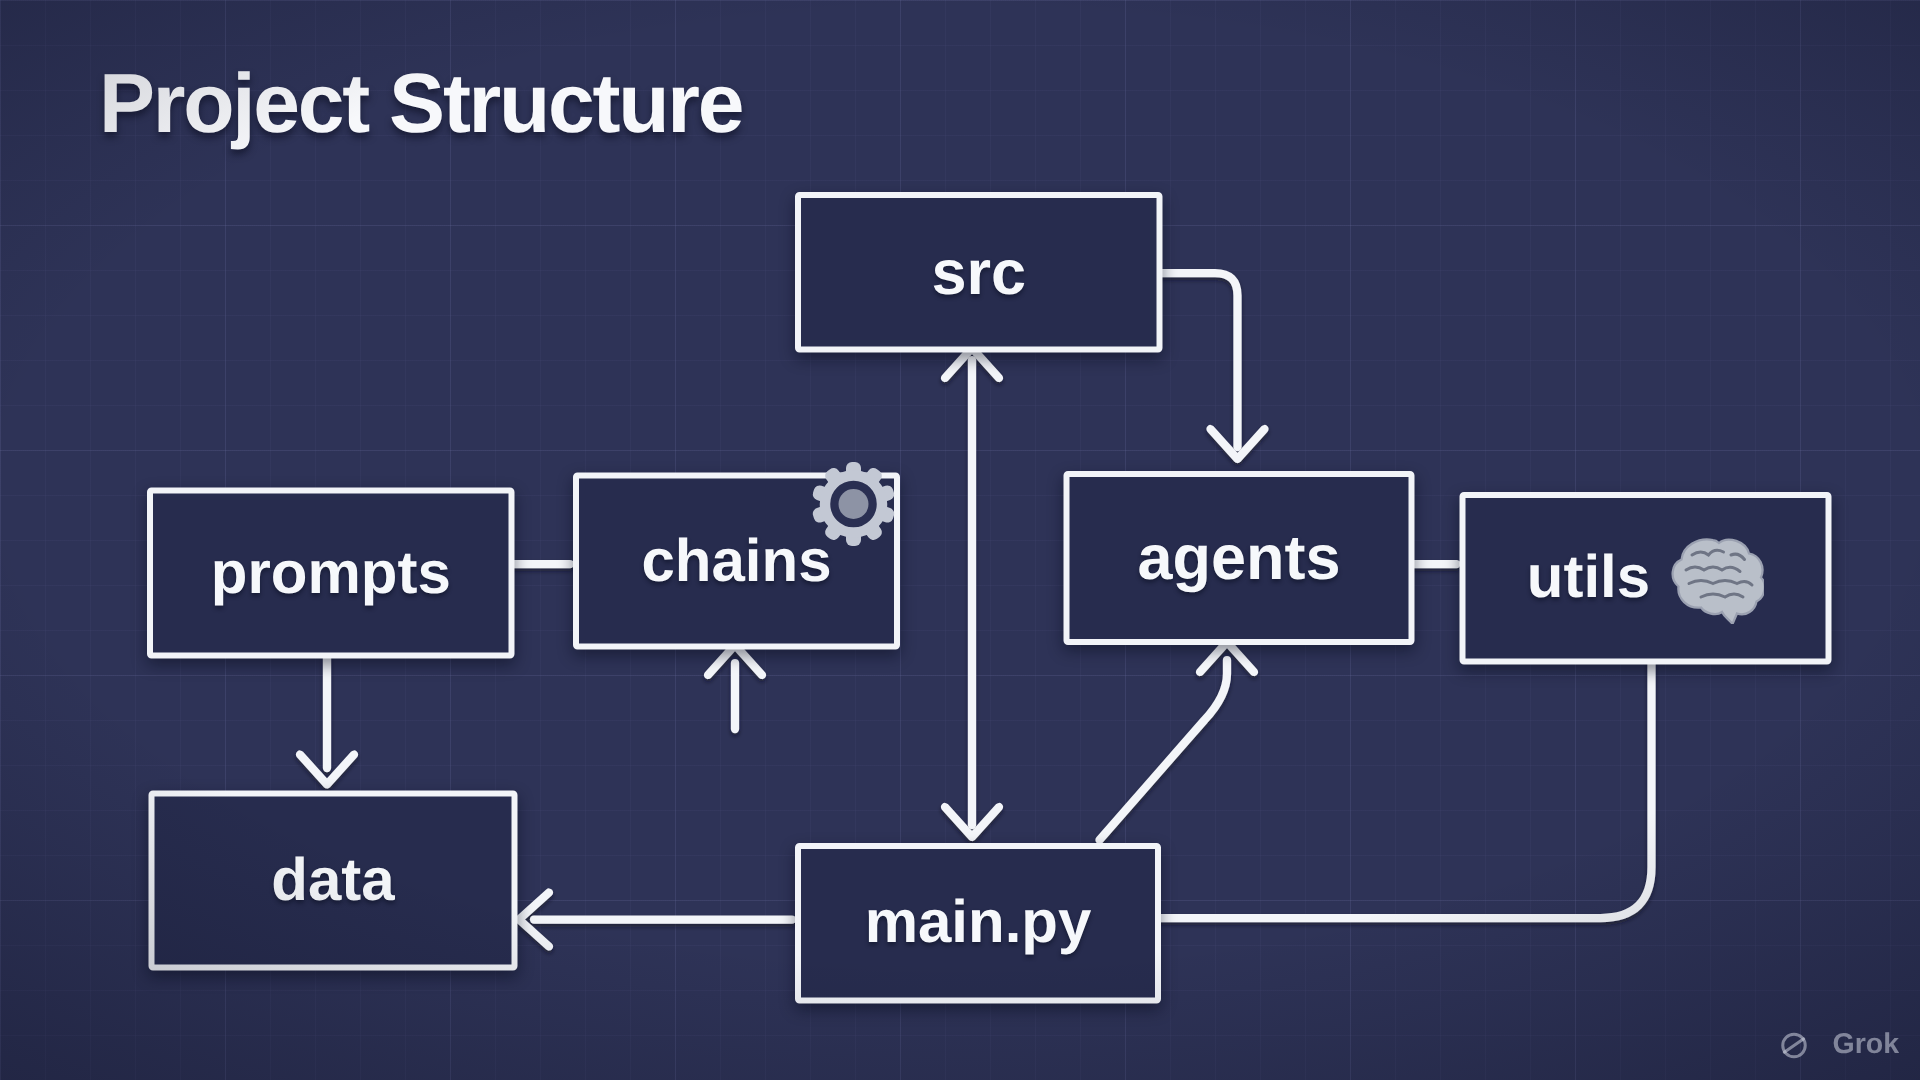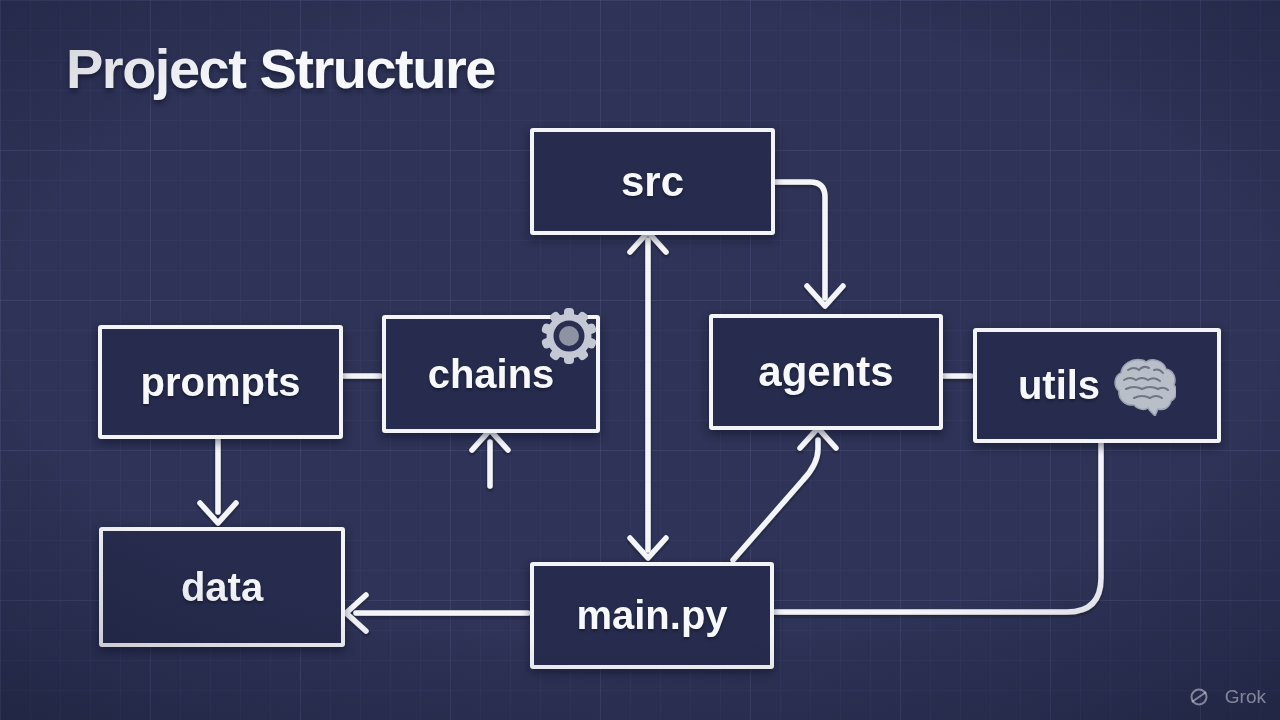--- a/index.html
+++ b/index.html
@@ -45,21 +45,21 @@
   #node-utils{left:973px;top:328px;width:240px;height:107px;}
   #node-data{left:99px;top:527px;width:238px;height:112px;}
   #node-main{left:530px;top:562px;width:236px;height:99px;}
   .corner-icon{
     position:absolute;width:62px;height:62px;left:152px;top:-14px;z-index:12;
   }
   .edges{position:absolute;inset:0;z-index:6;}
   .watermark{
     position:absolute;right:14px;bottom:12px;z-index:40;
     display:flex;align-items:center;gap:16px;
-    color:rgba(205,210,222,0.55);font-size:19px;font-weight:400;
+    color:rgba(205,210,222,0.55);font-size:19px;font-weight:700;
   }
 </style>
 </head>
 <body>
 
 <div class="stage">
 
   <div class="title">Project Structure</div>
 
   <svg class="edges" width="1280" height="720" viewBox="0 0 1280 720">

